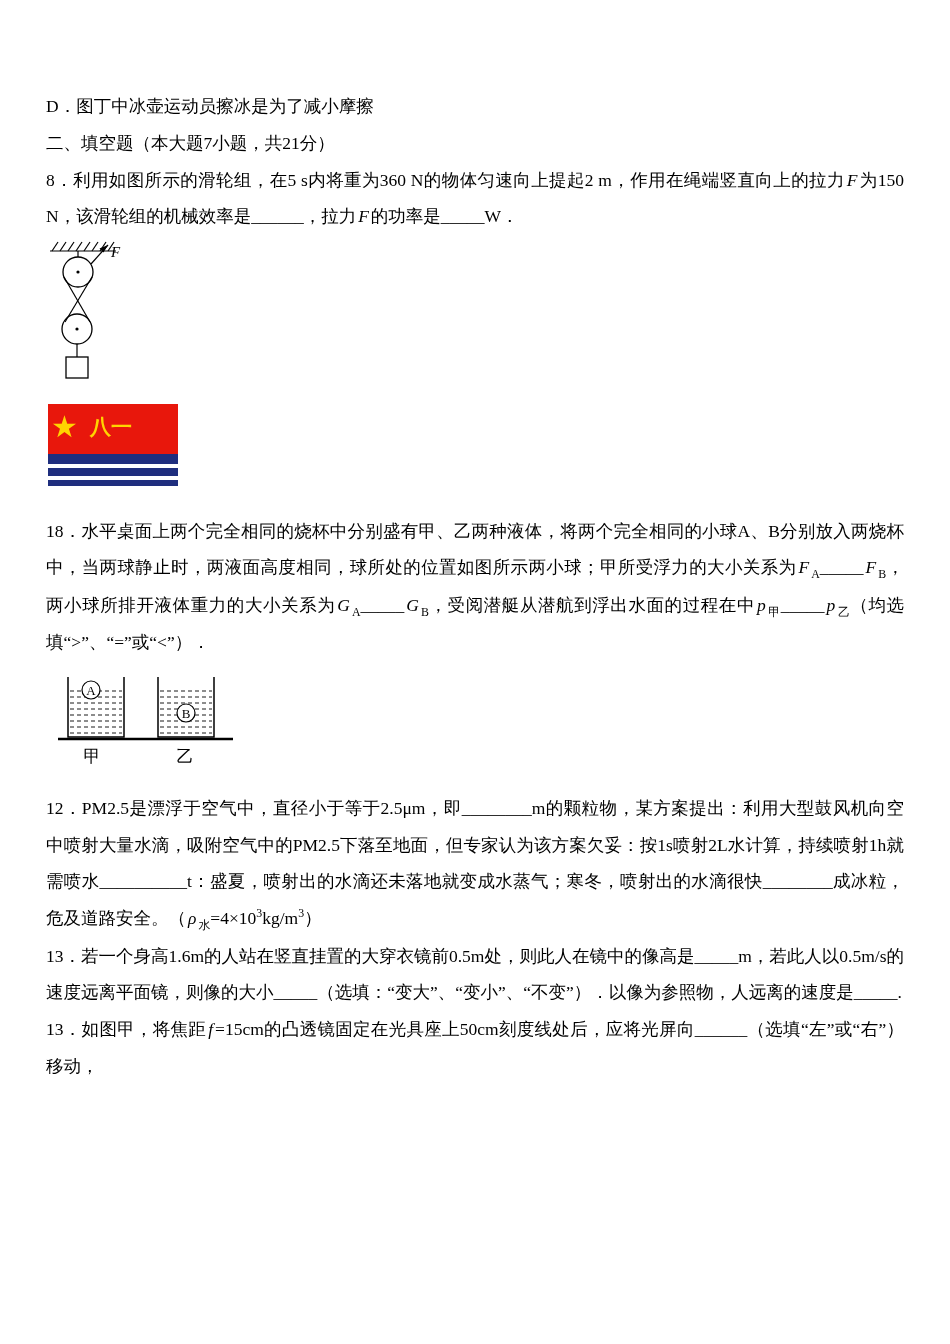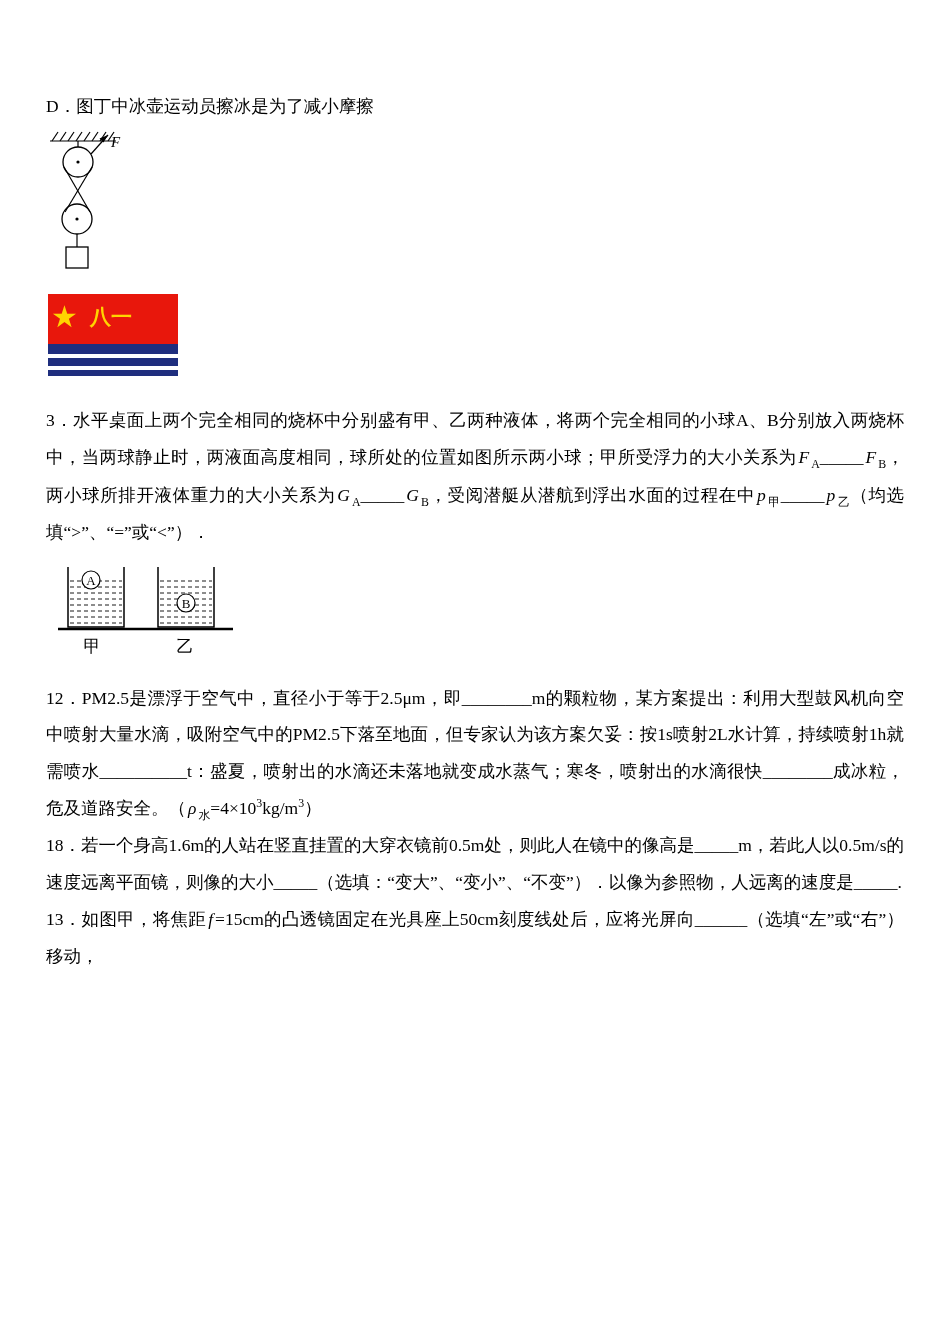--- a/index.html
+++ b/index.html
@@ -26,21 +26,23 @@
   .fig-beakers { margin: 10px 0 8px 12px; }
   svg text { font-family: "Liberation Serif", "DejaVu Serif", serif; }
 </style>
 </head>
 <body>
 
 <div class="page">
 
   <p class="line">D．图丁中冰壶运动员擦冰是为了减小摩擦</p>
 
+  <p class="line">二、填空题（本大题7小题，共21分）</p>
 
+  <p class="para"><span>8．利用如图所示的滑轮组，在5 s内将重为360 N的物体匀速向上提起2 m，作用在绳端竖直向上的拉力</span><i>F</i><span>为150 N，该滑轮组的机械效率是______，拉力</span><i>F</i><span>的功率是_____W．</span></p>
 
   <div class="figure fig-pulley">
     <svg width="112" height="142" viewBox="0 0 112 142">
       <g stroke="#000" stroke-width="1.2">
         <line x1="2" y1="12" x2="68" y2="12"></line>
         <line x1="4" y1="12" x2="10" y2="3"></line>
         <line x1="12" y1="12" x2="18" y2="3"></line>
         <line x1="20" y1="12" x2="26" y2="3"></line>
         <line x1="28" y1="12" x2="34" y2="3"></line>
         <line x1="36" y1="12" x2="42" y2="3"></line>
@@ -71,21 +73,21 @@
       <text x="3" y="33" font-size="30" fill="#ffd400">★</text>
       <text x="42" y="30" font-size="21" fill="#ffd400" font-weight="bold">八一</text>
       <rect x="0" y="50" width="130" height="10" fill="#1f2e7e"></rect>
       <rect x="0" y="60" width="130" height="4" fill="#ffffff"></rect>
       <rect x="0" y="64" width="130" height="8" fill="#1f2e7e"></rect>
       <rect x="0" y="72" width="130" height="4" fill="#ffffff"></rect>
       <rect x="0" y="76" width="130" height="6" fill="#1f2e7e"></rect>
     </svg>
   </div>
 
-  <p class="para"><span>3．水平桌面上两个完全相同的烧杯中分别盛有甲、乙两种液体，将两个完全相同的小球A、B分别放入两烧杯中，当两球静止时，两液面高度相同，球所处的位置如图所示两小球；甲所受浮力的大小关系为</span><i>F</i><sub>A</sub><span>_____</span><i>F</i><sub>B</sub><span>，两小球所排开液体重力的大小关系为</span><i>G</i><sub>A</sub><span>_____</span><i>G</i><sub>B</sub><span>，受阅潜艇从潜航到浮出水面的过程在中</span><i>p</i><sub>甲</sub><span>_____</span><i>p</i><sub>乙</sub><span>（均选填“&gt;”、“=”或“&lt;”）．</span></p>
+  <p class="para"><span>18．水平桌面上两个完全相同的烧杯中分别盛有甲、乙两种液体，将两个完全相同的小球A、B分别放入两烧杯中，当两球静止时，两液面高度相同，球所处的位置如图所示两小球；甲所受浮力的大小关系为</span><i>F</i><sub>A</sub><span>_____</span><i>F</i><sub>B</sub><span>，两小球所排开液体重力的大小关系为</span><i>G</i><sub>A</sub><span>_____</span><i>G</i><sub>B</sub><span>，受阅潜艇从潜航到浮出水面的过程在中</span><i>p</i><sub>甲</sub><span>_____</span><i>p</i><sub>乙</sub><span>（均选填“&gt;”、“=”或“&lt;”）．</span></p>
 
   <div class="figure fig-beakers">
     <svg width="175" height="98" viewBox="0 0 175 98">
       <g stroke="#000" stroke-width="0.9" stroke-dasharray="4,3">
         <line x1="12" y1="20" x2="64" y2="20"></line>
         <line x1="12" y1="26" x2="64" y2="26"></line>
         <line x1="12" y1="32" x2="64" y2="32"></line>
         <line x1="12" y1="38" x2="64" y2="38"></line>
         <line x1="12" y1="44" x2="64" y2="44"></line>
         <line x1="12" y1="50" x2="64" y2="50"></line>
@@ -109,17 +111,17 @@
       <circle cx="128" cy="42" r="9" fill="#ffffff" stroke="#000" stroke-width="1.2"></circle>
       <text x="128" y="47" text-anchor="middle" font-size="13">B</text>
       <line x1="0" y1="68" x2="175" y2="68" stroke="#000" stroke-width="2.5"></line>
       <text x="34" y="91" text-anchor="middle" font-size="17">甲</text>
       <text x="127" y="91" text-anchor="middle" font-size="17">乙</text>
     </svg>
   </div>
 
   <p class="para"><span>12．PM2.5是漂浮于空气中，直径小于等于2.5μm，即________m的颗粒物，某方案提出：利用大型鼓风机向空中喷射大量水滴，吸附空气中的PM2.5下落至地面，但专家认为该方案欠妥：按1s喷射2L水计算，持续喷射1h就需喷水__________t：盛夏，喷射出的水滴还未落地就变成水蒸气；寒冬，喷射出的水滴很快________成冰粒，危及道路安全。（</span><i>ρ</i><sub>水</sub><span>=4×10</span><sup>3</sup><span>kg/m</span><sup>3</sup><span>）</span></p>
 
-  <p class="para">18．若一个身高1.6m的人站在竖直挂置的大穿衣镜前0.5m处，则此人在镜中的像高是_____m，若此人以0.5m/s的速度远离平面镜，则像的大小_____（选填：“变大”、“变小”、“不变”）．以像为参照物，人远离的速度是_____.</p>
+  <p class="para">13．若一个身高1.6m的人站在竖直挂置的大穿衣镜前0.5m处，则此人在镜中的像高是_____m，若此人以0.5m/s的速度远离平面镜，则像的大小_____（选填：“变大”、“变小”、“不变”）．以像为参照物，人远离的速度是_____.</p>
 
   <p class="para"><span>13．如图甲，将焦距</span><i>f</i><span>=15cm的凸透镜固定在光具座上50cm刻度线处后，应将光屏向______（选填“左”或“右”）移动，</span></p>
 
 </div>
 
 </body></html>

